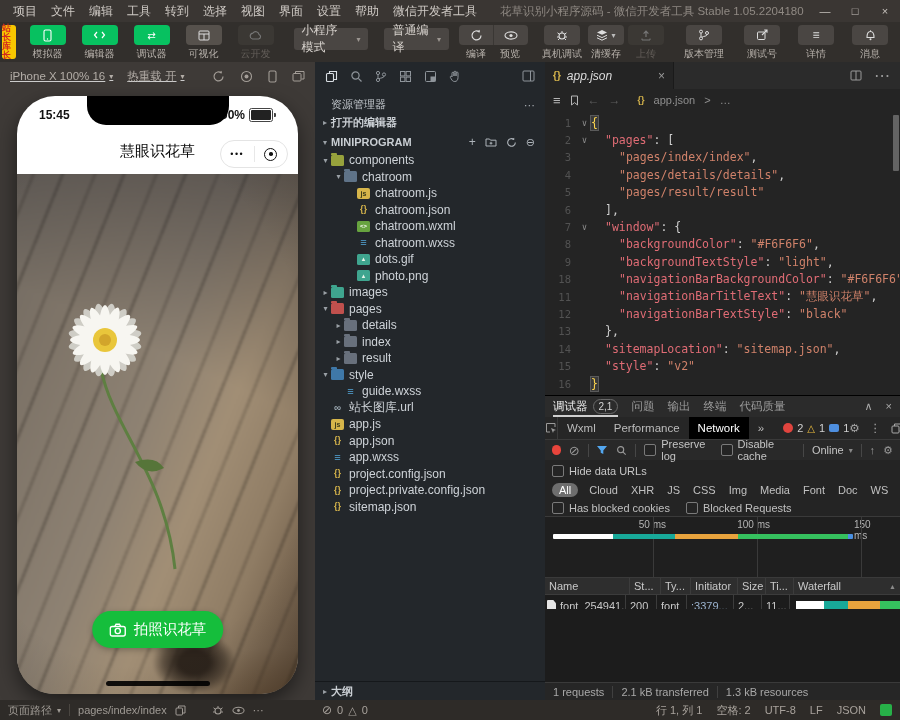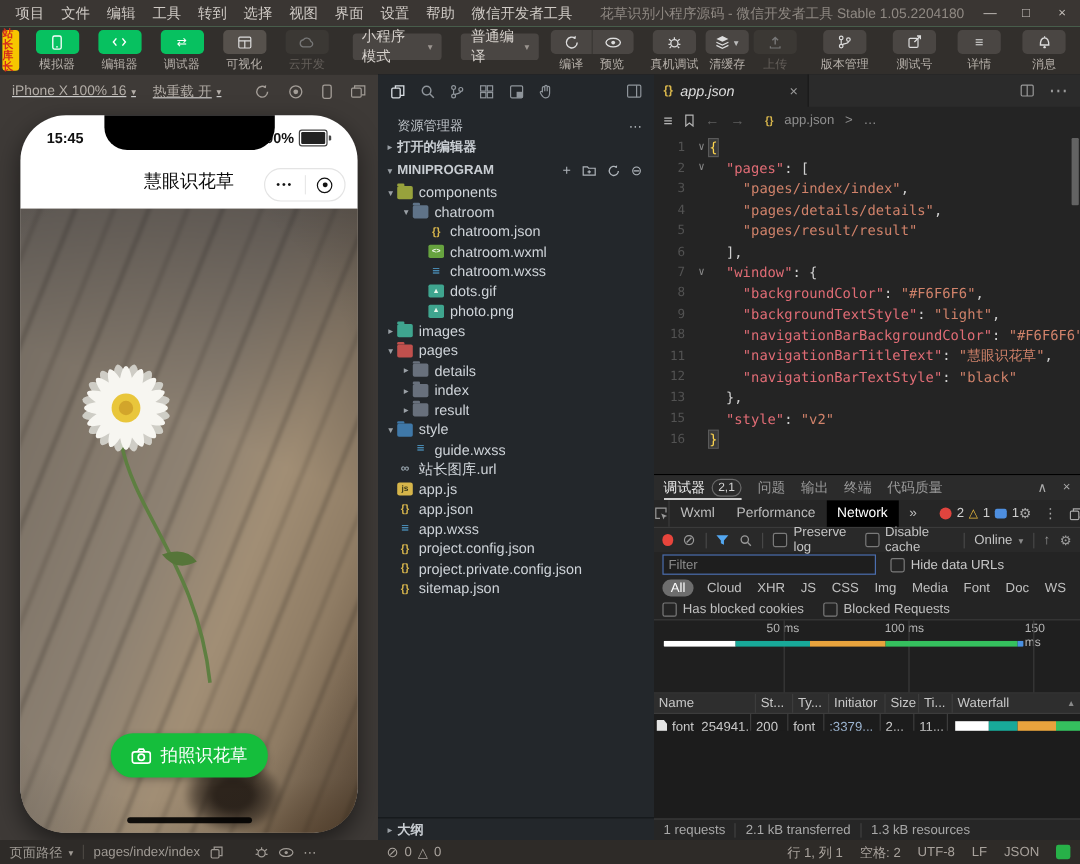--- a/index.html
+++ b/index.html
@@ -1,16 +1,16 @@
 <!DOCTYPE html>
 <html><head>
 <meta charset="utf-8">
 <style>
   html,body{margin:0;padding:0;background:#111;}
-  #app{position:relative;width:900px;height:720px;overflow:hidden;background:#86efac;
+  #app{position:relative;width:900px;height:720px;overflow:hidden;background:#14b8a6;
        font-family:"Liberation Sans","DejaVu Sans",sans-serif;color:#ccc;
        -webkit-font-smoothing:antialiased;cursor:default;user-select:none;}
   .ico{display:inline-flex;align-items:center;justify-content:center;}
   svg{display:block;}
   
   .titlebar{position:absolute;left:0;top:0;width:900px;height:22px;background:#3A3633;
             display:flex;align-items:center;font-size:12px;color:#CFCAC5;}
   #menus{display:flex;gap:0;padding-left:6px;}
   .menu-item{padding:0 7px;line-height:22px;}
   .win-title{margin-left:16px;color:#8F8983;font-size:11.5px;white-space:nowrap;overflow:hidden;}
@@ -572,20 +572,24 @@
           <span class="arrow">▾</span>
           <span class="ficon folder-components"></span>
           <span class="tree-label">components</span>
         </div>
         <div class="tree-row" style="padding-left: 18px;">
           <span class="arrow">▾</span>
           <span class="ficon folder-blue"></span>
           <span class="tree-label">chatroom</span>
         </div>
         <div class="tree-row" style="padding-left: 42px;">
+          <span class="ficon js">js</span>
+          <span class="tree-label">chatroom.js</span>
+        </div>
+        <div class="tree-row" style="padding-left: 42px;">
           <span class="ficon json">{}</span>
           <span class="tree-label">chatroom.json</span>
         </div>
         <div class="tree-row" style="padding-left: 42px;">
           <span class="ficon wxml">&lt;&gt;</span>
           <span class="tree-label">chatroom.wxml</span>
         </div>
         <div class="tree-row" style="padding-left: 42px;">
           <span class="ficon wxss">≡</span>
           <span class="tree-label">chatroom.wxss</span>
@@ -708,20 +712,21 @@
             <div class="code-line"><span class="ln">4</span><span class="fold"></span><span class="code-body" style="padding-left: 28px;"><span class="tk-s">"pages/details/details"</span><span class="tk-p">,</span></span></div>
             <div class="code-line"><span class="ln">5</span><span class="fold"></span><span class="code-body" style="padding-left: 28px;"><span class="tk-s">"pages/result/result"</span></span></div>
             <div class="code-line"><span class="ln">6</span><span class="fold"></span><span class="code-body" style="padding-left: 14px;"><span class="tk-p">],</span></span></div>
             <div class="code-line"><span class="ln">7</span><span class="fold">∨</span><span class="code-body" style="padding-left: 14px;"><span class="tk-k">"window"</span><span class="tk-p">: </span><span class="tk-p">{</span></span></div>
             <div class="code-line"><span class="ln">8</span><span class="fold"></span><span class="code-body" style="padding-left: 28px;"><span class="tk-k">"backgroundColor"</span><span class="tk-p">: </span><span class="tk-s">"#F6F6F6"</span><span class="tk-p">,</span></span></div>
             <div class="code-line"><span class="ln">9</span><span class="fold"></span><span class="code-body" style="padding-left: 28px;"><span class="tk-k">"backgroundTextStyle"</span><span class="tk-p">: </span><span class="tk-s">"light"</span><span class="tk-p">,</span></span></div>
             <div class="code-line"><span class="ln">18</span><span class="fold"></span><span class="code-body" style="padding-left: 28px;"><span class="tk-k">"navigationBarBackgroundColor"</span><span class="tk-p">: </span><span class="tk-s">"#F6F6F6"</span></span></div>
             <div class="code-line"><span class="ln">11</span><span class="fold"></span><span class="code-body" style="padding-left: 28px;"><span class="tk-k">"navigationBarTitleText"</span><span class="tk-p">: </span><span class="tk-s">"慧眼识花草"</span><span class="tk-p">,</span></span></div>
             <div class="code-line"><span class="ln">12</span><span class="fold"></span><span class="code-body" style="padding-left: 28px;"><span class="tk-k">"navigationBarTextStyle"</span><span class="tk-p">: </span><span class="tk-s">"black"</span></span></div>
             <div class="code-line"><span class="ln">13</span><span class="fold"></span><span class="code-body" style="padding-left: 14px;"><span class="tk-p">},</span></span></div>
+            <div class="code-line"><span class="ln">14</span><span class="fold"></span><span class="code-body" style="padding-left: 14px;"><span class="tk-k">"sitemapLocation"</span><span class="tk-p">: </span><span class="tk-s">"sitemap.json"</span><span class="tk-p">,</span></span></div>
             <div class="code-line"><span class="ln">15</span><span class="fold"></span><span class="code-body" style="padding-left: 14px;"><span class="tk-k">"style"</span><span class="tk-p">: </span><span class="tk-s">"v2"</span></span></div>
             <div class="code-line"><span class="ln">16</span><span class="fold"></span><span class="code-body" style="padding-left: 0px;"><span class="tk-hl">}</span></span></div>
           </div>
         <div class="vscroll"></div>
       </div>
     </div>
 
     <div class="debugger">
       <div class="dbg-tabs">
         <span class="dbg-tab active">
@@ -794,21 +799,20 @@
         <span class="vdiv"></span>
         <span class="cbl">
             <span>Online</span>
             <span class="car" style="color:#8a8a8a;">▾</span>
           </span>
         <span class="vdiv"></span>
         <span style="color:#9a9a9a;">↑</span>
         <span style="color:#9a9a9a;">⚙</span>
       </div>
       <div class="filter-row">
-        <input class="filter-input" placeholder="Filter" style="">
         <span class="cbl">
             <span class="cb"></span>
             <span>Hide data URLs</span>
           </span>
       </div>
       <div class="types-row" id="type-filters">
           <span class="type-pill active">All</span>
           <span class="type-pill">Cloud</span>
           <span class="type-pill">XHR</span>
           <span class="type-pill">JS</span>

